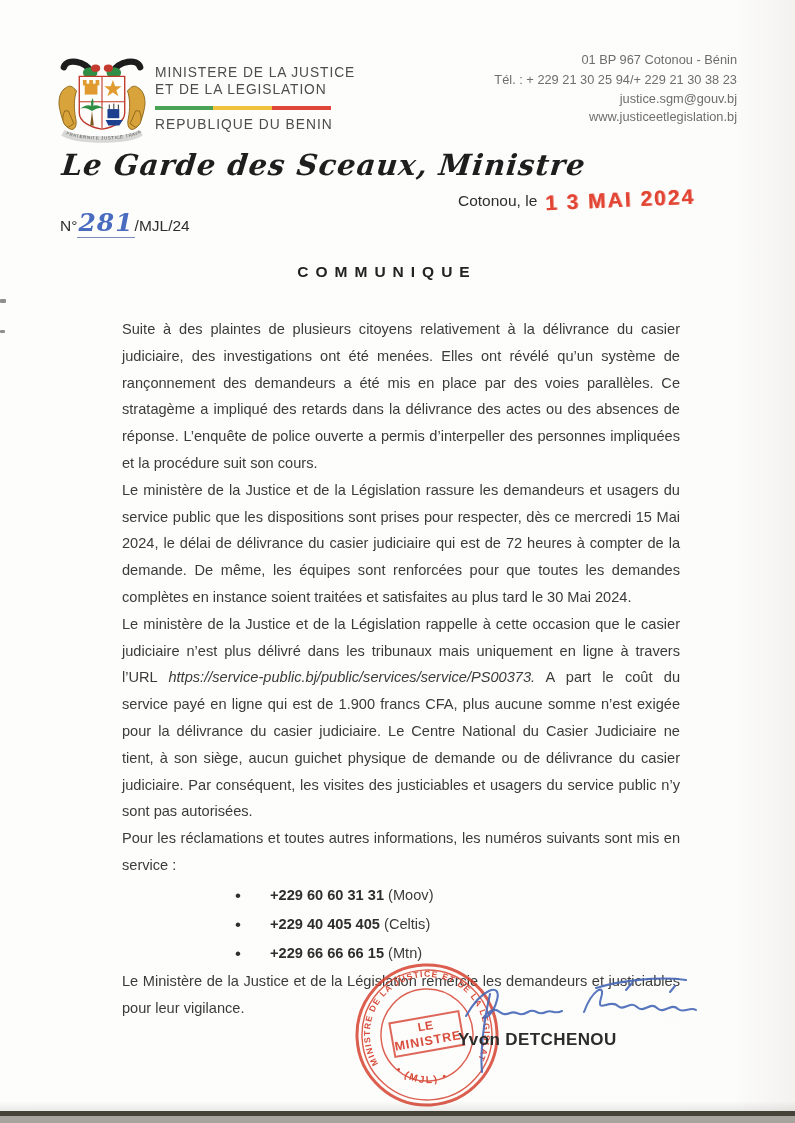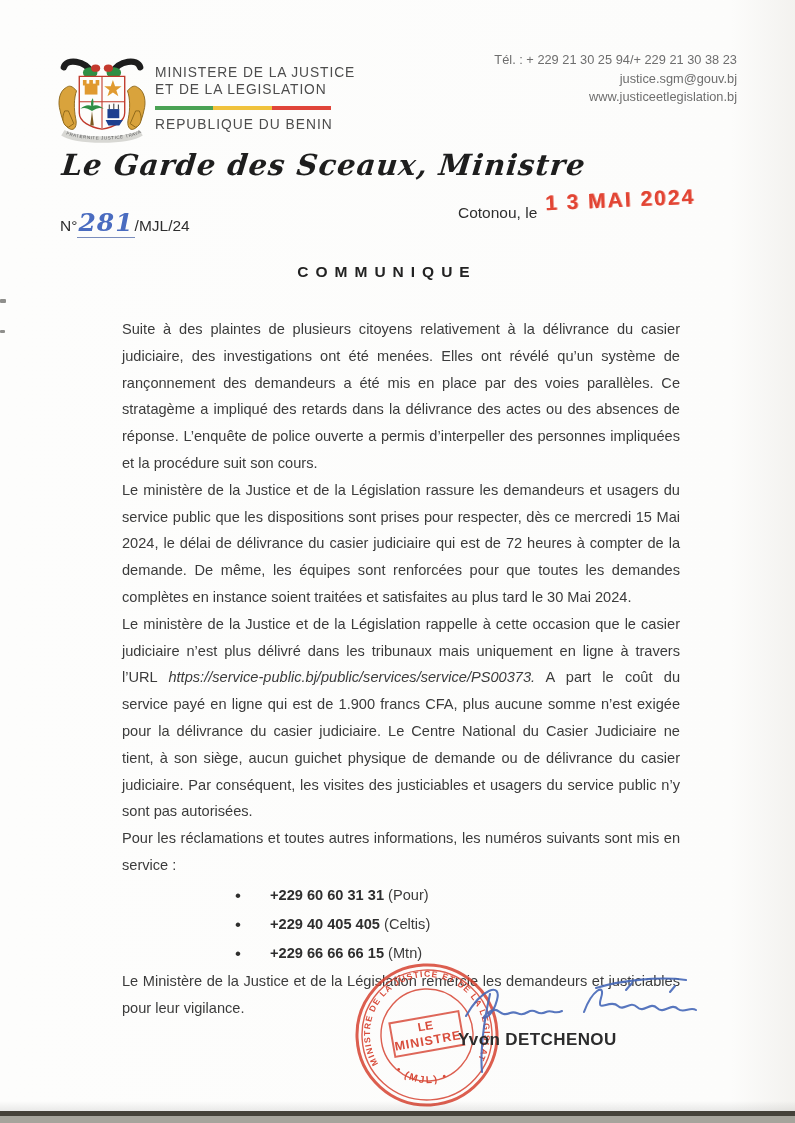--- a/index.html
+++ b/index.html
@@ -22,21 +22,21 @@
   .republic{font-size:13.8px;letter-spacing:1px;color:#4d4d4d;}
   .contact{position:absolute;right:58px;top:50px;text-align:right;color:#6e6e6e;font-size:12.8px;line-height:20px;}
   .contact .block2{line-height:18px;}
   
   .script-title{
     position:absolute;left:62px;top:148px;
     font-family:"DejaVu Serif", serif;font-style:italic;font-weight:bold;
     font-size:29px;color:#1e1e1e;transform:skewX(-6deg);letter-spacing:1px;
   }
   
-  .dateline{position:absolute;left:458px;top:192px;font-size:15.5px;color:#2e2e2e;margin-top:12px;}
+  .dateline{position:absolute;left:458px;top:192px;font-size:15.5px;color:#2e2e2e;}
   .date-stamp{
     position:absolute;left:545px;top:188px;
     font-family:"Liberation Sans", sans-serif;font-weight:bold;font-size:21px;
     color:#e24534;letter-spacing:2px;transform:rotate(-2.5deg);
     text-shadow:1px 0 0 rgba(226,69,52,.55);white-space:nowrap;
   }
   .refline{position:absolute;left:60px;top:208px;font-size:15.5px;color:#2e2e2e;}
   .ref-number{
     font-family:"DejaVu Serif", serif;font-style:italic;font-weight:bold;
     font-size:25px;color:#4a6cc0;border-bottom:1.6px solid #7a8dbd;
@@ -143,20 +143,21 @@
     <div class="mline">ET DE LA LEGISLATION</div>
     <div class="tricolor">
       <span class="g"></span>
         <span class="y"></span>
         <span class="r"></span>
     </div>
     <div class="republic">REPUBLIQUE DU BENIN</div>
   </div>
 
   <div class="contact">
+    <div>01 BP 967 Cotonou - Bénin</div>
     <div>Tél. : + 229 21 30 25 94/+ 229 21 30 38 23</div>
     <div class="block2">
       <div>justice.sgm@gouv.bj</div>
       <div>www.justiceetlegislation.bj</div>
     </div>
   </div>
 
   <div class="script-title">Le Garde des Sceaux, Ministre</div>
 
   <div class="dateline">Cotonou, le</div>
@@ -167,21 +168,21 @@
   </div>
 
   <div class="doc-title">COMMUNIQUE</div>
 
   <div class="body-text">
     <p>Suite à des plaintes de plusieurs citoyens relativement à la délivrance du casier judiciaire, des investigations ont été menées. Elles ont révélé qu’un système de rançonnement des demandeurs a été mis en place par des voies parallèles. Ce stratagème a impliqué des retards dans la délivrance des actes ou des absences de réponse. L’enquête de police ouverte a permis d’interpeller des personnes impliquées et la procédure suit son cours.</p>
     <p>Le ministère de la Justice et de la Législation rassure les demandeurs et usagers du service public que les dispositions sont prises pour respecter, dès ce mercredi 15 Mai 2024, le délai de délivrance du casier judiciaire qui est de 72 heures à compter de la demande.  De même, les équipes sont renforcées pour que toutes les demandes complètes en instance soient traitées et satisfaites au plus tard le 30 Mai 2024.</p>
     <p><span>Le ministère de la Justice et de la Législation rappelle à cette occasion que le casier judiciaire n’est plus délivré dans les tribunaux mais uniquement en ligne à travers l’URL </span><span class="url-italic">https://service-public.bj/public/services/service/PS00373.</span><span>  A part le coût du service payé en ligne qui est de 1.900 francs CFA, plus aucune somme n’est exigée pour la délivrance du casier judiciaire. Le Centre National du Casier Judiciaire ne tient, à son siège, aucun guichet physique de demande ou de délivrance du casier judiciaire. Par conséquent, les visites des justiciables et usagers du service public n’y sont pas autorisées.</span></p>
     <p>Pour les réclamations et toutes autres informations, les numéros suivants sont mis en service :</p>
     <ul class="phones">
-      <li><span class="phone-num">+229 60 60 31 31</span> <span>(Pour)</span></li>
+      <li><span class="phone-num">+229 60 60 31 31</span> <span>(Moov)</span></li>
       <li><span class="phone-num">+229 40 405 405</span> <span>(Celtis)</span></li>
       <li><span class="phone-num">+229 66 66 66 15</span> <span>(Mtn)</span></li>
     </ul>
     <p class="closing">Le Ministère de la Justice et de la Législation remercie les demandeurs et justiciables pour leur vigilance.</p>
   </div>
 
   <div class="stamp-wrap">
     <svg viewBox="0 0 150 150" width="150" height="150">
       <g stroke="#d6402e" fill="none" opacity="0.9">
         <circle cx="75" cy="75" r="70" stroke-width="3"></circle>

